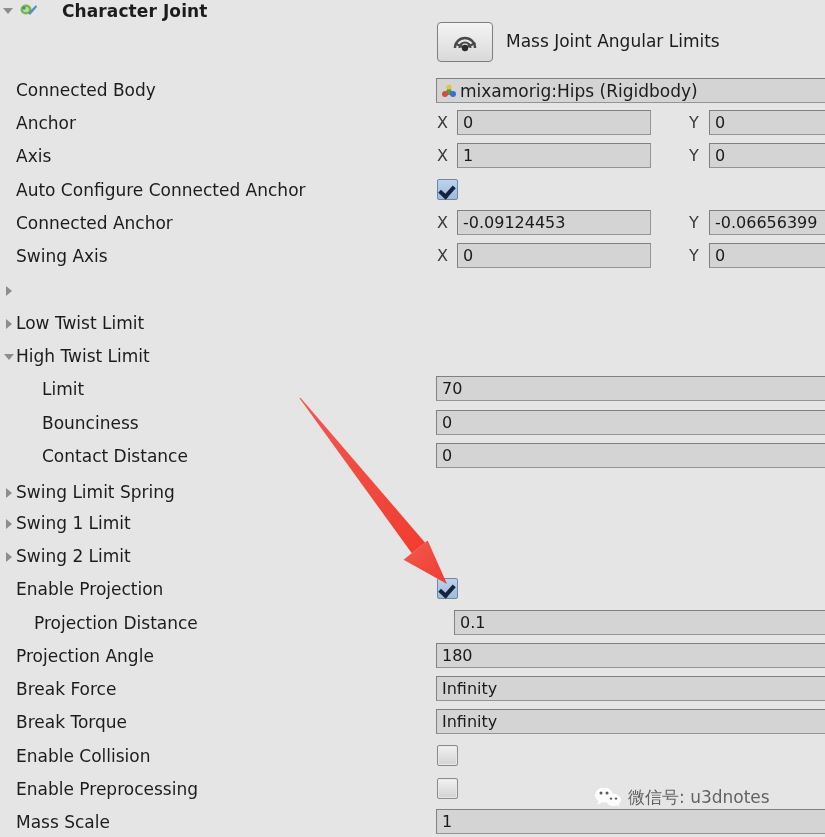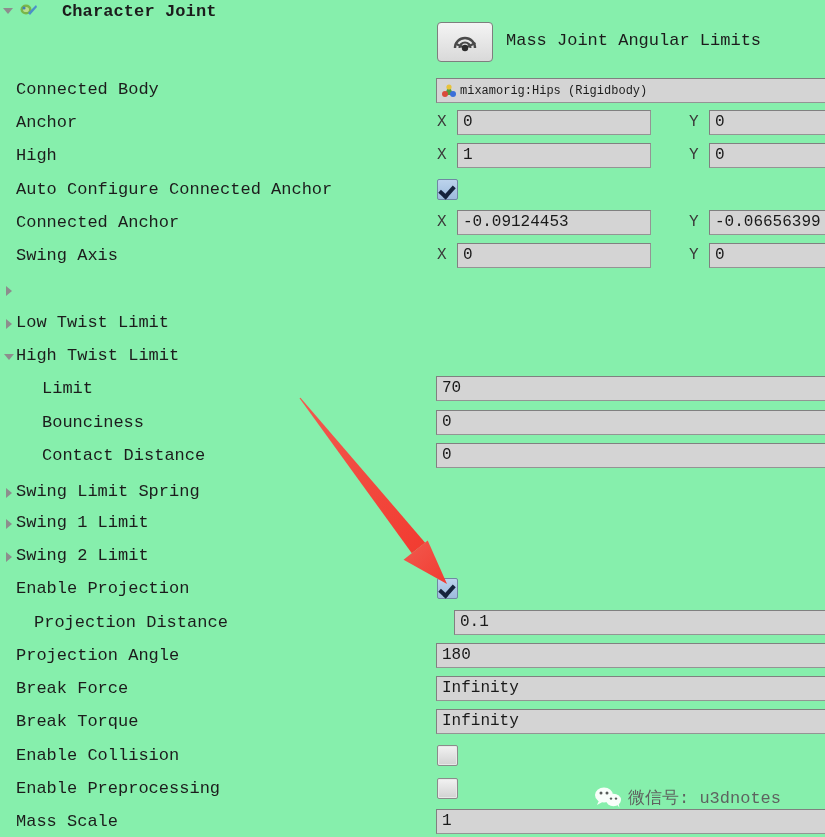--- a/index.html
+++ b/index.html
@@ -12,22 +12,21 @@
     height: 837px;
     overflow: hidden;
     font-family: "DejaVu Sans", "Liberation Sans", sans-serif;
     color: #1c1c1c;
     position: relative;
   }
 
   #inspector {
     position: absolute;
     inset: 0;
-    background: #86efac;
-    font-family: Liberation Mono, monospace;
+    background: #e5e5e5;
   }
 
   
   .comp-header {
     position: absolute;
     left: 0; top: 0;
     width: 825px; height: 22px;
     display: flex;
     align-items: center;
   }
@@ -177,21 +176,21 @@
     align-items: center;
     overflow: hidden;
   }
   .objfield .obj-icon {
     width: 18px; height: 18px;
     margin-left: 3px;
     flex: 0 0 auto;
     display: flex; align-items: center; justify-content: center;
   }
   .objfield .obj-text {
-    font-size: 12px;
+    font-size: 17px;
     margin-left: 2px;
     white-space: nowrap;
   }
 
   
   #annotation-arrow {
     position: absolute;
     left: 0; top: 0;
     width: 825px; height: 837px;
     pointer-events: none;
@@ -262,21 +261,21 @@
 
   <div id="rows-container">
       <div class="row" style="top: 107px;">
         <div class="row-label">Anchor</div>
         <span class="axis-tag axis-x">X</span>
         <div class="field vec-x">0</div>
         <span class="axis-tag axis-y">Y</span>
         <div class="field vec-y">0</div>
       </div>
       <div class="row" style="top: 140.3px;">
-        <div class="row-label">High</div>
+        <div class="row-label">Axis</div>
         <span class="axis-tag axis-x">X</span>
         <div class="field vec-x">1</div>
         <span class="axis-tag axis-y">Y</span>
         <div class="field vec-y">0</div>
       </div>
       <div class="row" style="top: 173.6px;">
         <div class="row-label">Auto Configure Connected Anchor</div>
         <div class="checkbox checked"></div>
       </div>
       <div class="row" style="top: 206.9px;">

